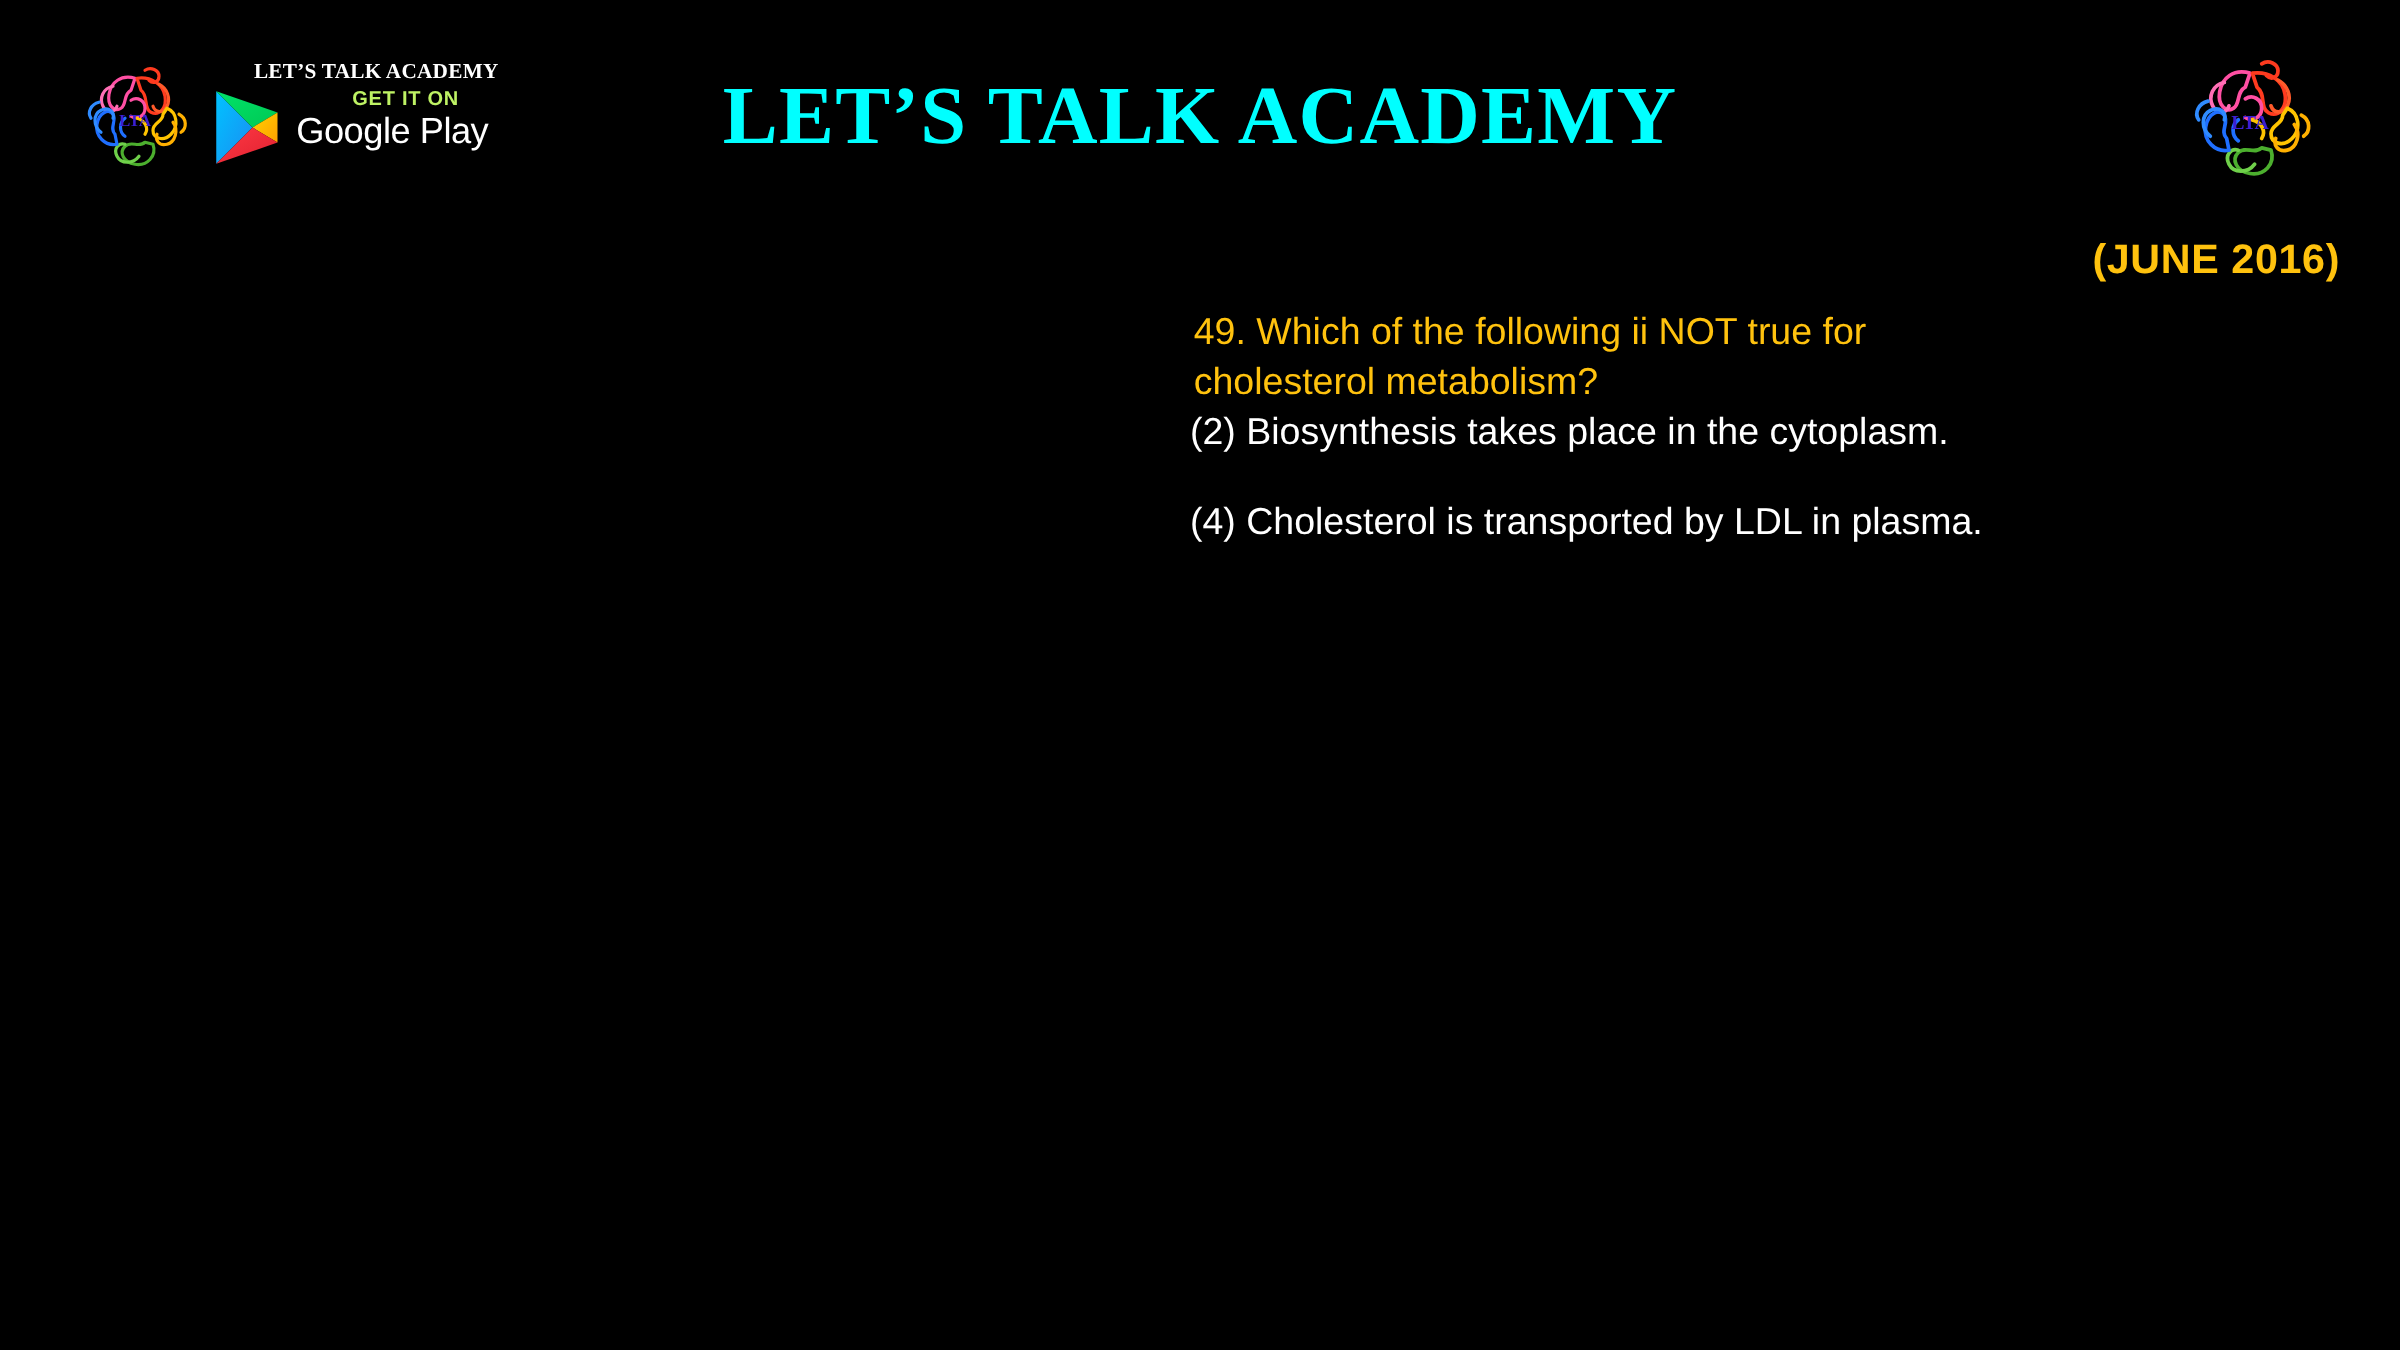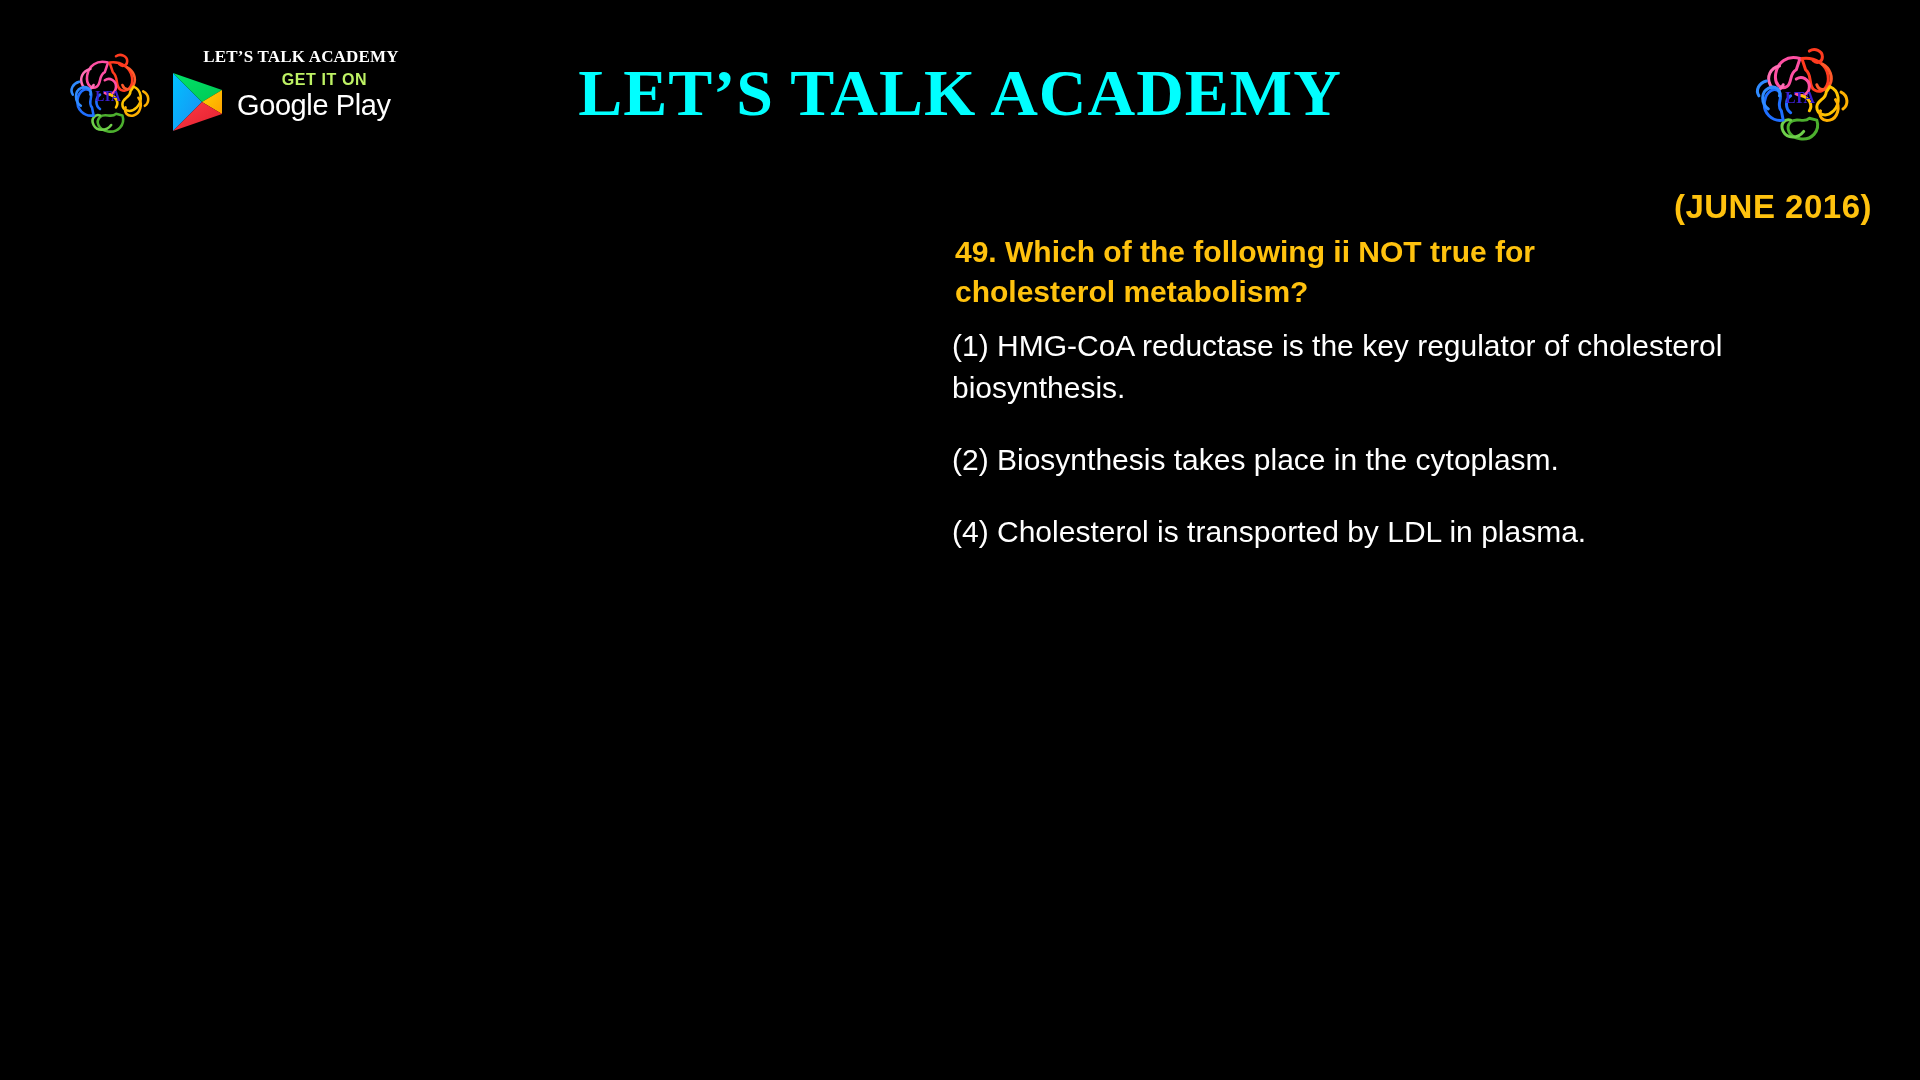--- a/index.html
+++ b/index.html
@@ -135,21 +135,22 @@
     position: absolute;
     left: 955px;
     top: 232px;
     width: 880px;
   }
   #question-text {
     font-family: "Liberation Sans", sans-serif;
     font-size: 30px;
     line-height: 40px;
     width: 620px;
-    font-weight: bold;
+    font-weight: normal;
+    margin-top: 14px;
   }
 
   #options {
     position: absolute;
     left: 952px;
     top: 325px;
     width: 900px;
   }
   .option {
     font-family: "Liberation Sans", sans-serif;
@@ -258,18 +259,17 @@
     </div>
   </div>
 
   <div id="exam-badge" style="color: rgb(255, 194, 14); margin-left: 48px;">(JUNE 2016)</div>
 
   <div id="question-block">
     <div id="question-text" style="color: rgb(255, 194, 14);">49. Which of the following ii NOT true for cholesterol metabolism?</div>
   </div>
 
   <div id="options">
-    <div class="option" id="option-1" style="color: rgb(255, 255, 255);">(1) HMG-CoA reductase is the key regulator of cholesterol biosynthesis.</div>
     <div class="option" id="option-2" style="color: rgb(255, 255, 255);">(2) Biosynthesis takes place in the cytoplasm.</div>
     <div class="option" id="option-4" style="color: rgb(255, 255, 255);">(4) Cholesterol is transported by LDL in plasma.</div>
   </div>
 
 </div>
 
 </body></html>

